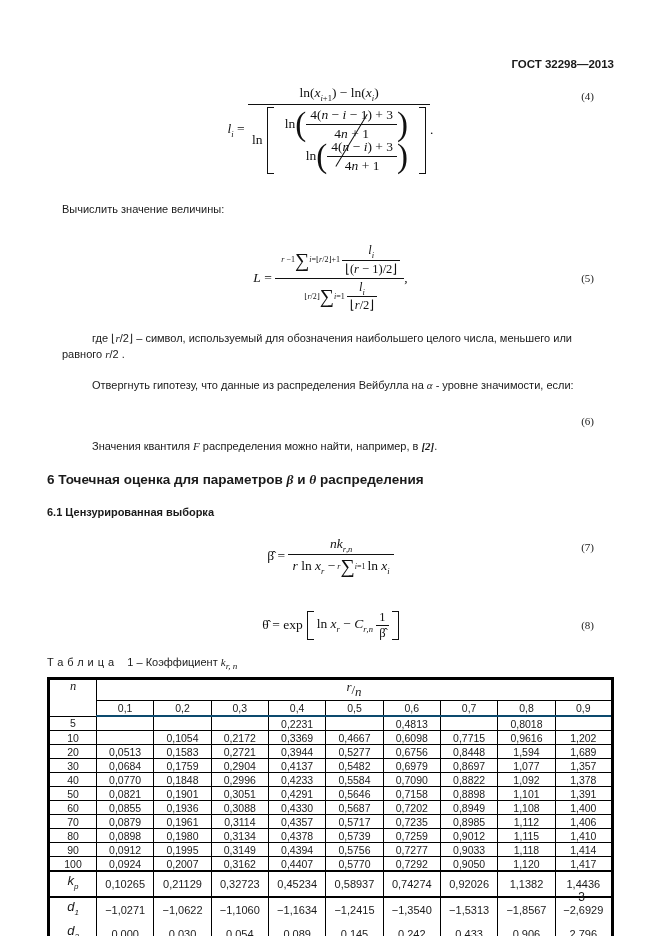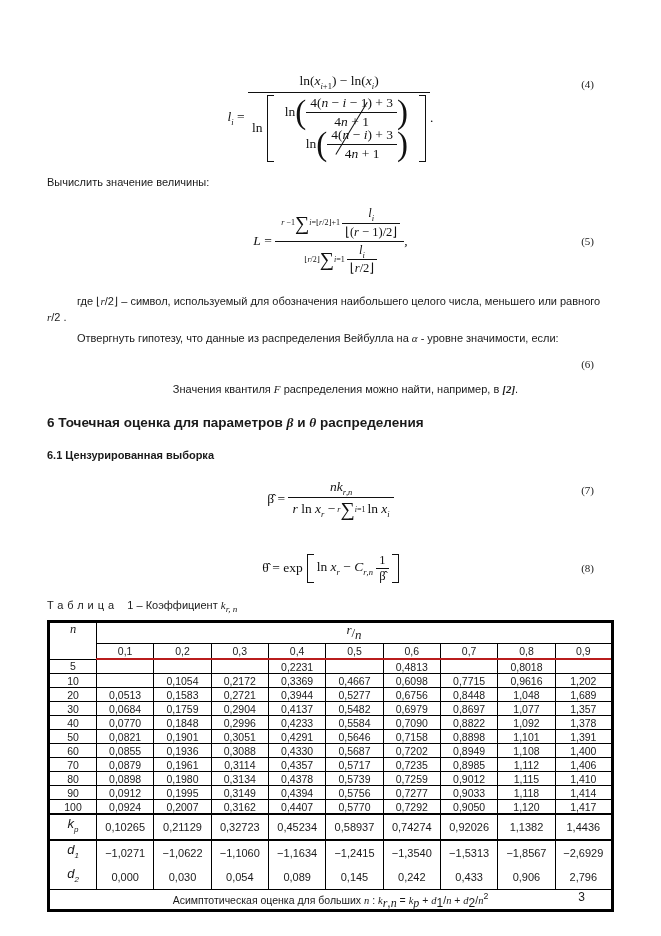--- a/index.html
+++ b/index.html
@@ -3,21 +3,21 @@
 <meta charset="utf-8">
 <style>
   html,body{margin:0;padding:0;background:#888;}
   .page{
     width:661px;height:936px;background:#fff;color:#1a1a1a;
     box-sizing:border-box;padding:58px 47px 0 47px;position:relative;
     font-family:"Liberation Sans",sans-serif;font-size:11px;overflow:hidden;
   }
   
   .doc-header{ text-align:right; font-weight:bold; font-size:11.5px; margin:0 0 2px 0;}
-  p.para{margin:0;line-height:16px;}
+  p.para{margin:15px;line-height:16px;}
   p.indent{text-indent:30px;}
   .para i, .caption i, .coefline i, td.foot i, .h1 i{
     font-family:"Liberation Serif",serif;font-style:italic;
   }
   .h1{font-size:13.5px;font-weight:bold;margin:16px 0 0 0;line-height:20px;}
   .h1 i{font-weight:bold;}
   .h2{font-size:11px;font-weight:bold;margin:15px 0 0 0;line-height:15px;}
   .coefline{margin:10px 0 0 0;line-height:16px;text-indent:30px;}
   .caption{margin:7px 0 3px 0;line-height:15px;}
   .cap-word{letter-spacing:4px;}
@@ -51,39 +51,40 @@
   .eq8{margin-top:17px;height:46px;}
   .small-fr .fn,.small-fr .fd{padding:0 3px;font-size:12.5px;}
   
   table.coef{border-collapse:collapse;border:3px solid #000;table-layout:fixed;width:567px;margin-top:2px;}
   table.coef td{border:1px solid #000;text-align:center;font-size:10.5px;height:13px;padding:0 1px;line-height:12px;}
   tr.hdr td{height:20px;font-size:13px;}
   td.rn{font-family:"Liberation Serif",serif;}
   td.rn i{font-style:italic;}
   td.nhead{font-family:"Liberation Serif",serif;vertical-align:top;padding-top:3px;}
   td.nhead i{font-style:italic;font-size:12.5px;}
-  tr.sub td{border-bottom:2px solid #b91c1c;height:14px;}
+  tr.sub td{border-bottom:2px solid #0c4a6e;height:14px;}
   td.rl{font-size:10.5px;}
   tr.coefrow td{height:24px;font-size:11px;}
   tr.coefrow td.rl{font-family:Liberation Sans, sans-serif;font-style:italic;font-size:13px;margin-left:21px;}
   tr.coefrow td.rl sub{font-size:8px;}
   tr.kp td{border-top:2px solid #000;border-bottom:2px solid #000;}
   tr.d1 td{border-bottom:none;}
   tr.d2 td{border-top:none;}
   td.foot{border-top:2px solid #000;text-align:left;padding:5px 4px;font-size:10.5px;height:18px;line-height:14px;}
   td.foot sub{font-size:12px;}
   .up{display:inline-block;transform:translateY(-3px);}
   .dn{display:inline-block;transform:translateY(2px);}
   .pagenum{position:absolute;right:76px;bottom:32px;font-size:12px;}
 </style>
 </head>
 <body>
 
 <div class="page">
 
+  <div class="doc-header">ГОСТ 32298—2013</div>
 
   <div class="eq-row eq4 math">
     <span><i>l</i><sub><i>i</i></sub> =</span>&nbsp;
     <span class="fr">
       <span class="fn">ln(<i>x</i><sub><i>i</i>+1</sub>) − ln(<i>x</i><sub><i>i</i></sub>)</span>
       <span class="bar"></span>
       <span class="fd hrow">
         <span>ln</span>
         <span class="sqL"></span>
         <span class="stair">
@@ -151,21 +152,21 @@
     <span class="eqnum">(5)</span>
   </div>
 
   <p class="para indent" style="margin-top:6px;">где ⌊<i>r</i>/2⌋ – символ, используемый для обозначения наибольшего целого числа, меньшего или равного <i>r</i>/2 .</p>
   <p class="para indent" style="margin-top:5px;">Отвергнуть гипотезу, что данные из распределения Вейбулла на <i>α</i> - уровне значимости, если:</p>
 
   <div class="eq-row eq6 math">
     <span class="eqnum">(6)</span>
   </div>
 
-  <p class="para indent" style="margin-top:4px;text-align:center;">Значения квантиля <i>F</i> распределения можно найти, например, в <b><i>[2]</i></b>.</p>
+  <p class="para indent" style="margin-top:4px;">Значения квантиля <i>F</i> распределения можно найти, например, в <b><i>[2]</i></b>.</p>
 
   <div class="h1">6 Точечная оценка для параметров <i>β</i> и <i>θ</i> распределения</div>
   <div class="h2">6.1 Цензурированная выборка</div>
 
   <div class="eq-row eq7 math">
     <span>β̂ =</span>&nbsp;
     <span class="fr">
       <span class="fn"><i>nk</i><sub><i>r</i>,<i>n</i></sub></span>
       <span class="bar"></span>
       <span class="fd hrow">
@@ -259,21 +260,21 @@
         </tr>
         <tr>
           <td class="rl">20</td>
           <td>0,0513</td>
           <td>0,1583</td>
           <td>0,2721</td>
           <td>0,3944</td>
           <td>0,5277</td>
           <td>0,6756</td>
           <td>0,8448</td>
-          <td>1,048</td>
+          <td>1,594</td>
           <td>1,689</td>
         </tr>
         <tr>
           <td class="rl">30</td>
           <td>0,0684</td>
           <td>0,1759</td>
           <td>0,2904</td>
           <td>0,4137</td>
           <td>0,5482</td>
           <td>0,6979</td>

